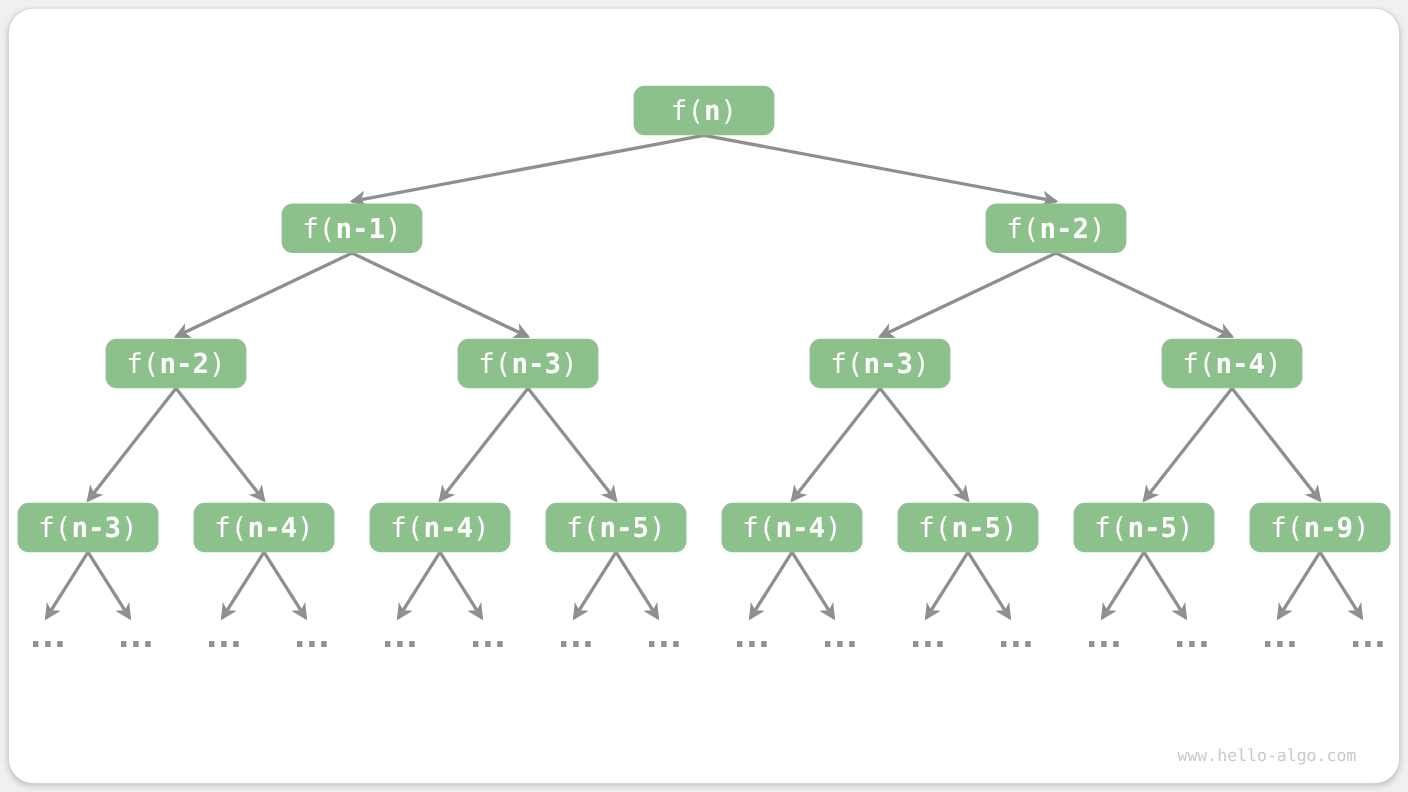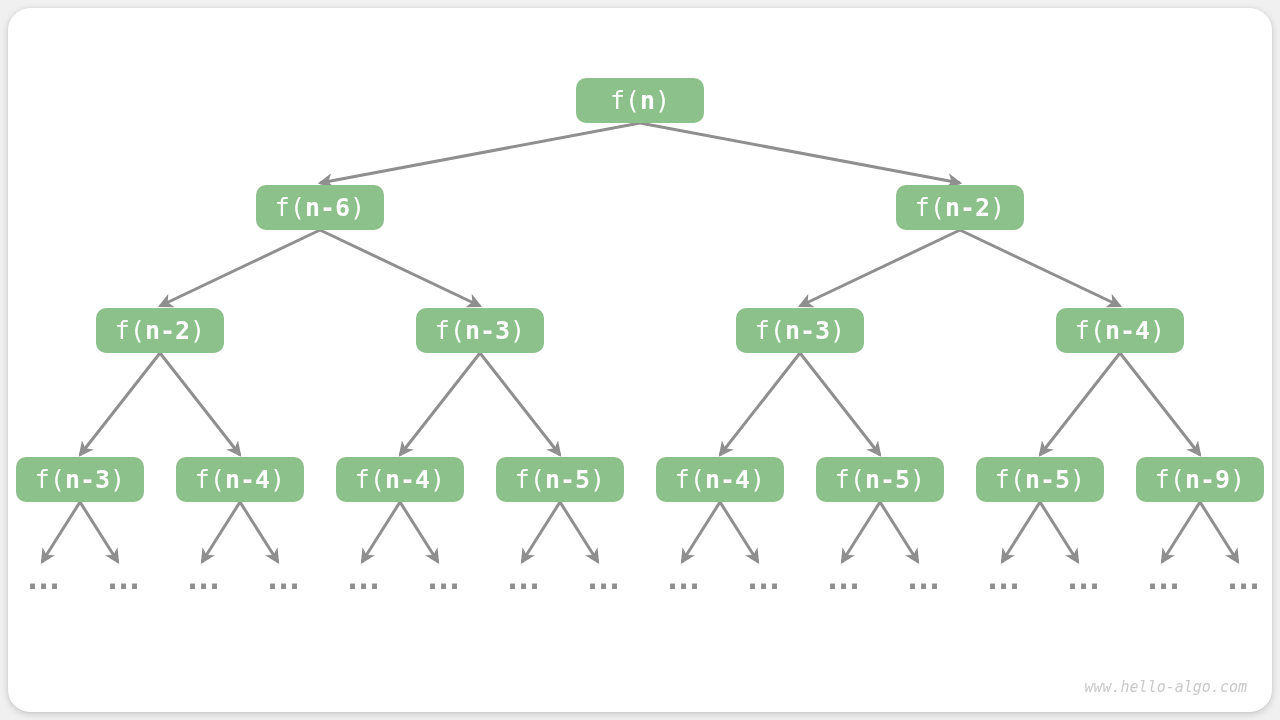--- a/index.html
+++ b/index.html
@@ -49,25 +49,24 @@
     height: 30px;
     line-height: 30px;
     text-align: center;
     font-size: 30px;
     font-weight: bold;
     letter-spacing: -7px;
     color: var(--dots, #8f8f8f);
   }
   .watermark {
     position: absolute;
-    right: 33px;
+    right: 47px;
     bottom: 24px;
     font-size: 15px;
     color: var(--wm, #c9c9c9);
-    font-style: italic;
   }
 </style>
 </head>
 <body>
 
 <div class="card"></div>
 
 <div class="stage">
   <svg id="edges" width="1280" height="720" viewBox="0 0 1280 720">
     <defs>
@@ -104,21 +103,21 @@
         <line x1="880" y1="502" x2="918" y2="562" stroke="var(--arrow, #8f8f8f)" stroke-width="3" marker-end="url(#arrowhead)"></line>
         <line x1="1040" y1="502" x2="1002" y2="562" stroke="var(--arrow, #8f8f8f)" stroke-width="3" marker-end="url(#arrowhead)"></line>
         <line x1="1040" y1="502" x2="1078" y2="562" stroke="var(--arrow, #8f8f8f)" stroke-width="3" marker-end="url(#arrowhead)"></line>
         <line x1="1200" y1="502" x2="1162" y2="562" stroke="var(--arrow, #8f8f8f)" stroke-width="3" marker-end="url(#arrowhead)"></line>
         <line x1="1200" y1="502" x2="1238" y2="562" stroke="var(--arrow, #8f8f8f)" stroke-width="3" marker-end="url(#arrowhead)"></line>
       </g>
   </svg>
 
   <div id="nodes-layer">
       <div class="node" style="left: 576px; top: 78px;"><span class="fn-pre">f(</span><span class="fn-arg">n</span><span class="fn-post">)</span></div>
-      <div class="node" style="left: 256px; top: 185px;"><span class="fn-pre">f(</span><span class="fn-arg">n-6</span><span class="fn-post">)</span></div>
+      <div class="node" style="left: 256px; top: 185px;"><span class="fn-pre">f(</span><span class="fn-arg">n-1</span><span class="fn-post">)</span></div>
       <div class="node" style="left: 896px; top: 185px;"><span class="fn-pre">f(</span><span class="fn-arg">n-2</span><span class="fn-post">)</span></div>
       <div class="node" style="left: 96px; top: 308px;"><span class="fn-pre">f(</span><span class="fn-arg">n-2</span><span class="fn-post">)</span></div>
       <div class="node" style="left: 416px; top: 308px;"><span class="fn-pre">f(</span><span class="fn-arg">n-3</span><span class="fn-post">)</span></div>
       <div class="node" style="left: 736px; top: 308px;"><span class="fn-pre">f(</span><span class="fn-arg">n-3</span><span class="fn-post">)</span></div>
       <div class="node" style="left: 1056px; top: 308px;"><span class="fn-pre">f(</span><span class="fn-arg">n-4</span><span class="fn-post">)</span></div>
       <div class="node" style="left: 16px; top: 457px;"><span class="fn-pre">f(</span><span class="fn-arg">n-3</span><span class="fn-post">)</span></div>
       <div class="node" style="left: 176px; top: 457px;"><span class="fn-pre">f(</span><span class="fn-arg">n-4</span><span class="fn-post">)</span></div>
       <div class="node" style="left: 336px; top: 457px;"><span class="fn-pre">f(</span><span class="fn-arg">n-4</span><span class="fn-post">)</span></div>
       <div class="node" style="left: 496px; top: 457px;"><span class="fn-pre">f(</span><span class="fn-arg">n-5</span><span class="fn-post">)</span></div>
       <div class="node" style="left: 656px; top: 457px;"><span class="fn-pre">f(</span><span class="fn-arg">n-4</span><span class="fn-post">)</span></div>

